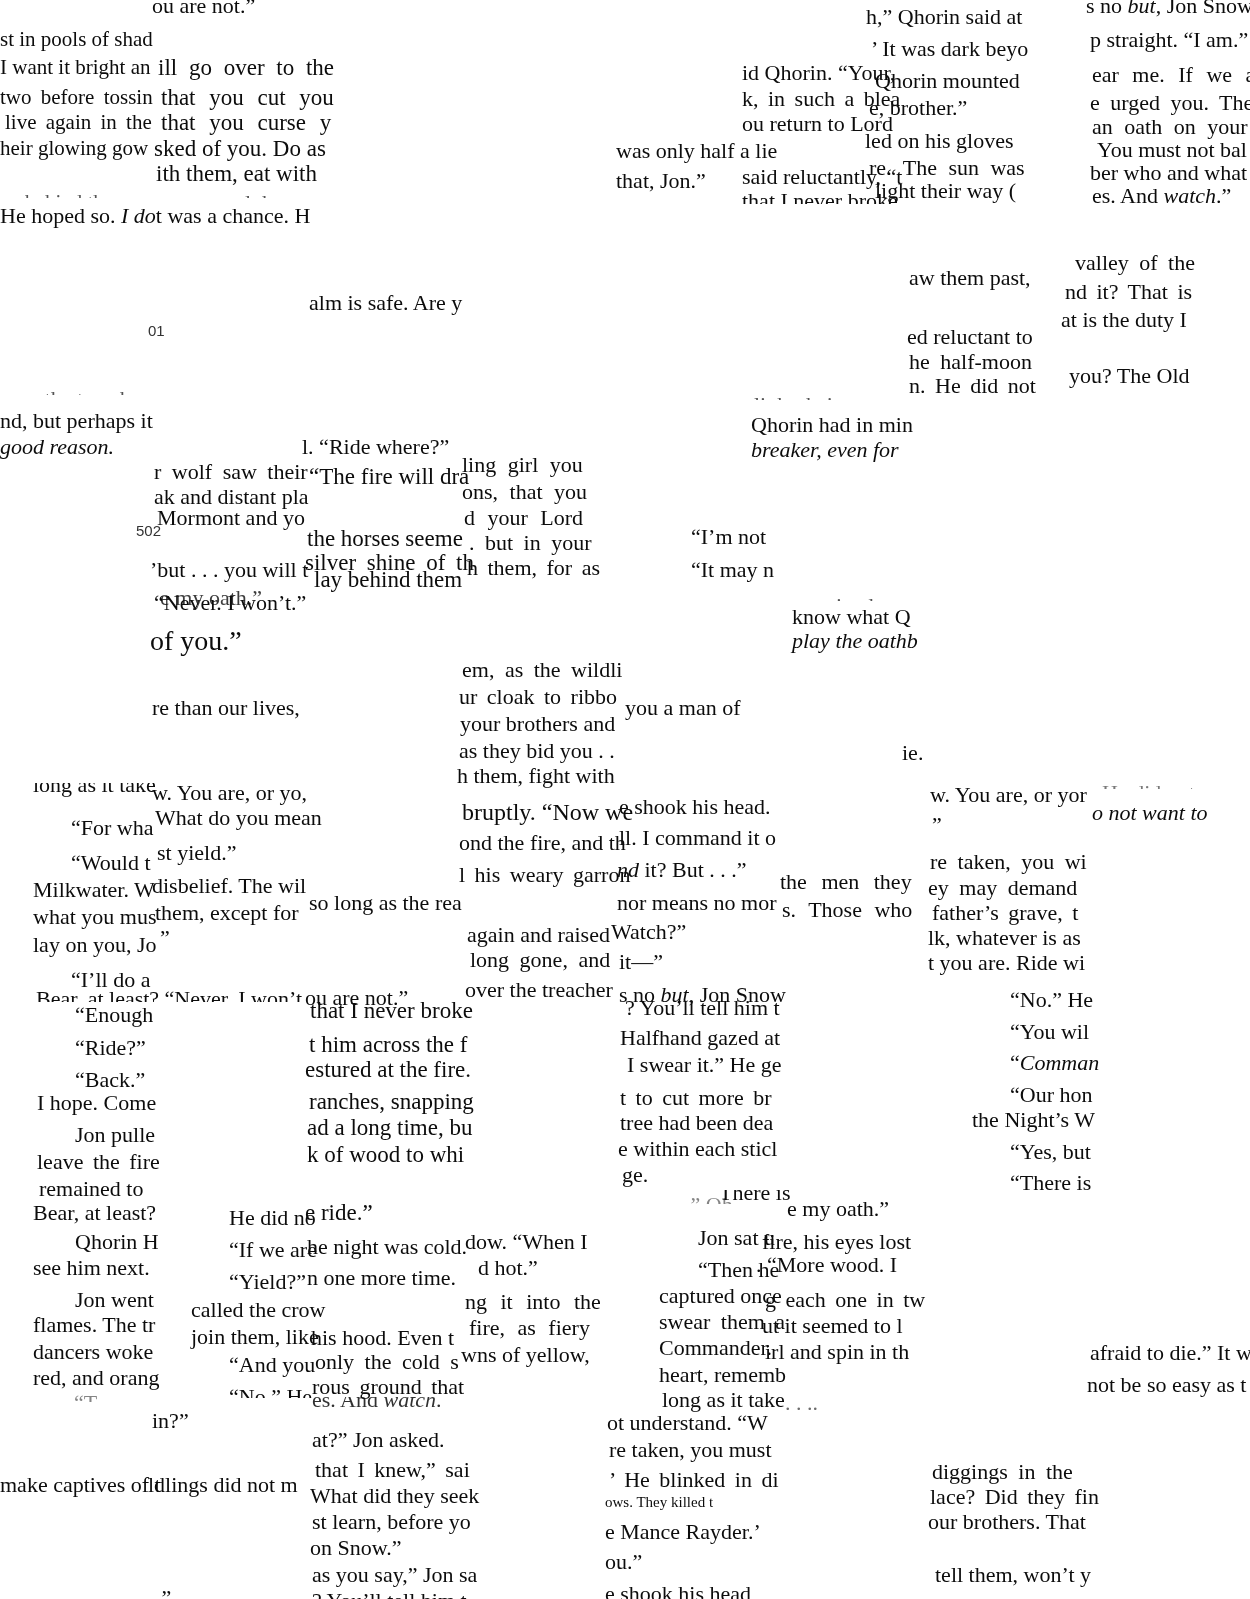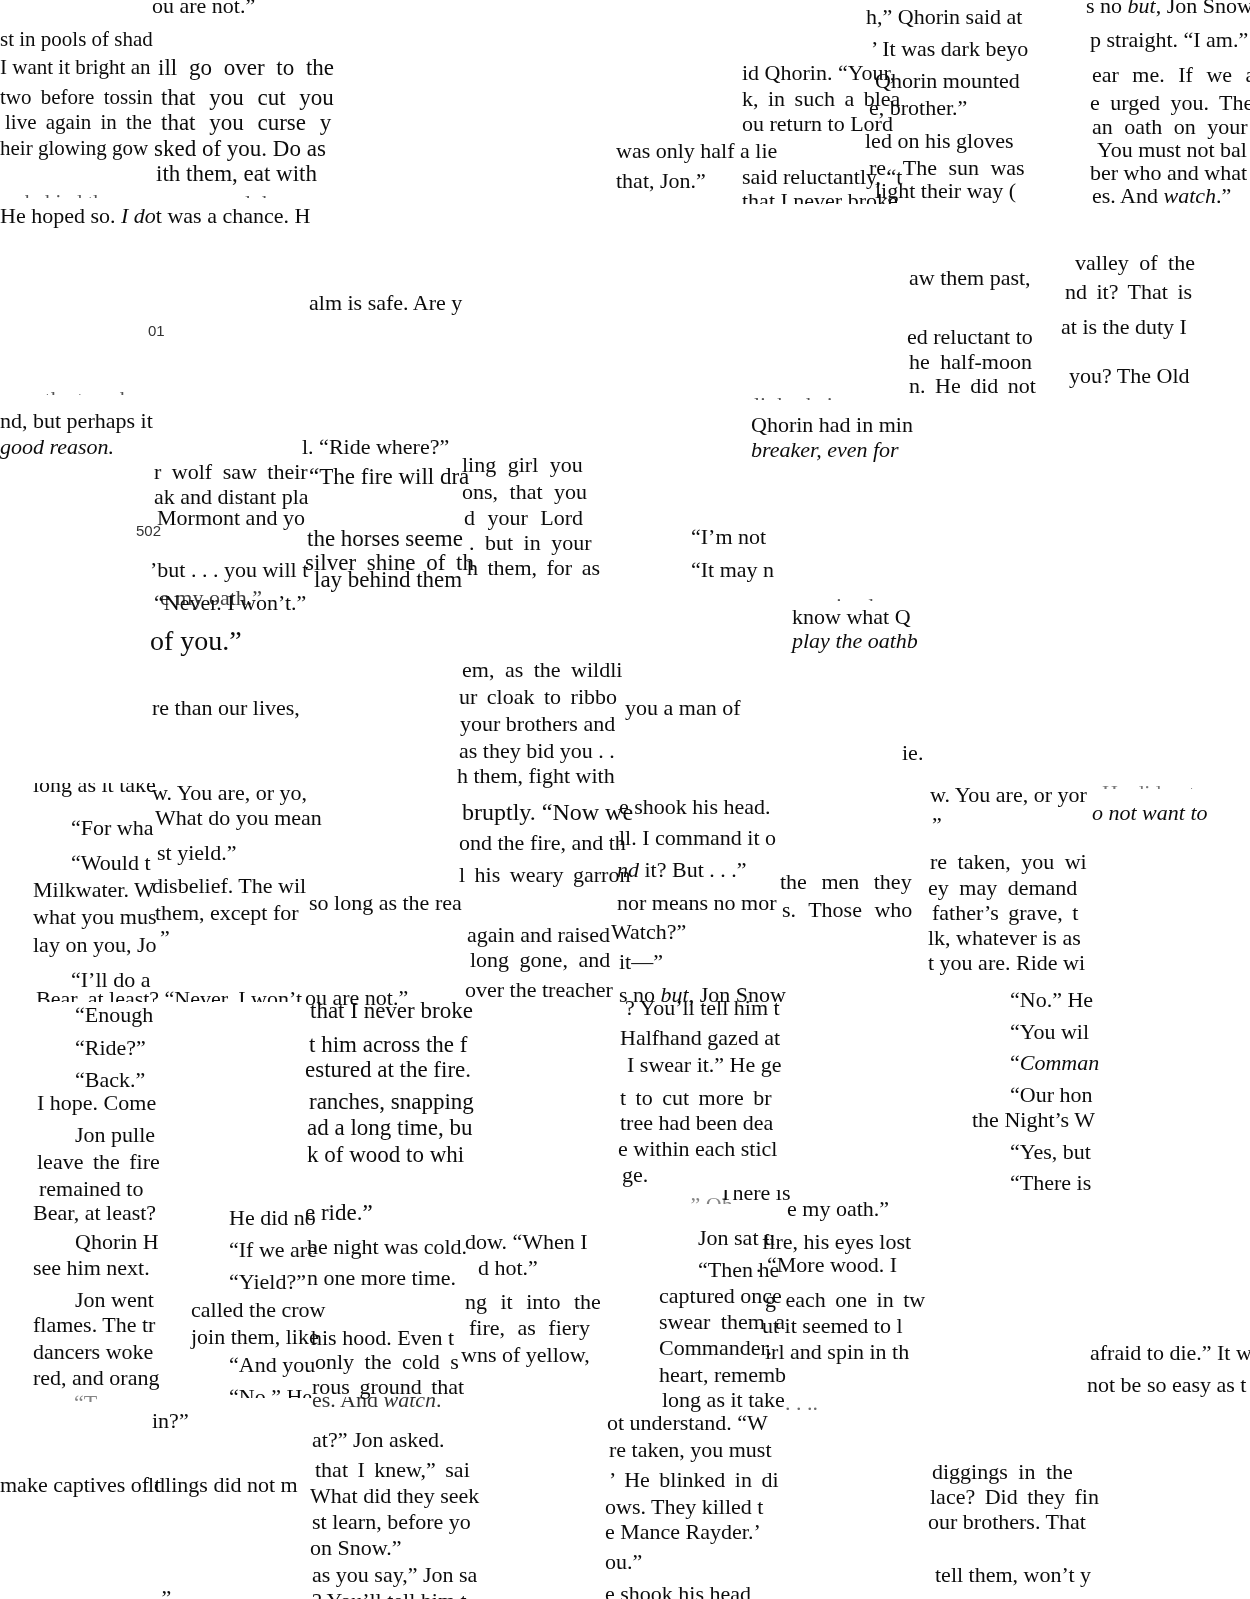--- a/index.html
+++ b/index.html
@@ -64,21 +64,21 @@
       <div class="frag" style="font-size: 22px;">ous ground that</div>
     </div>
     <div class="clipbox" style="left: 742px; top: 188px; height: 16px; width: 600px;">
       <div class="frag" style="font-size: 22px;">that I never broke</div>
     </div>
     <div class="frag" style="font-size: 22px; left: 0px; top: 203px;">He hoped so. <i>I do</i>t was a chance. H</div>
     <div class="frag" style="font-size: 22px; word-spacing: 5px; left: 1075px; top: 250px;">valley of the</div>
     <div class="frag" style="font-size: 22px; left: 909px; top: 265px;">aw them past,</div>
     <div class="frag" style="font-size: 22px; word-spacing: 4px; left: 1065px; top: 279px;">nd it? That is</div>
     <div class="frag" style="font-size: 22px; left: 309px; top: 290px;">alm is safe. Are y</div>
-    <div class="frag" style="font-size: 22px; left: 1061px; top: 307px; margin-top: 7px;">at is the duty I</div>
+    <div class="frag" style="font-size: 22px; left: 1061px; top: 307px;">at is the duty I</div>
     <div class="frag sans" style="font-size: 15px; left: 148px; top: 322px;">01</div>
     <div class="frag" style="font-size: 22px; left: 907px; top: 324px;">ed reluctant to</div>
     <div class="frag" style="font-size: 22px; word-spacing: 5px; left: 909px; top: 349px;">he half-moon</div>
     <div class="frag" style="font-size: 22px; left: 1069px; top: 363px;">you? The Old</div>
     <div class="frag" style="font-size: 22px; word-spacing: 4px; left: 909px; top: 373px;">n. He did not</div>
     <div class="clipbox" style="left: 0px; top: 386px; height: 9px; width: 600px; opacity: 0.7;">
       <div class="frag" style="font-size: 22px;">over the treacher</div>
     </div>
     <div class="clipbox" style="left: 754px; top: 392px; height: 8px; width: 600px; opacity: 0.7;">
       <div class="frag" style="font-size: 22px;">light their way g</div>
@@ -252,21 +252,21 @@
     <div class="frag" style="font-size: 22px; left: 607px; top: 1410px;">ot understand. “W</div>
     <div class="frag" style="font-size: 22px; left: 312px; top: 1427px;">at?” Jon asked.</div>
     <div class="frag" style="font-size: 22px; left: 609px; top: 1437px;">re taken, you must</div>
     <div class="frag" style="font-size: 22px; word-spacing: 4px; left: 315px; top: 1457px;">that I knew,” sai</div>
     <div class="frag" style="font-size: 22px; word-spacing: 5px; left: 932px; top: 1459px;">diggings in the</div>
     <div class="frag" style="font-size: 22px; word-spacing: 4px; left: 609px; top: 1467px;">’ He blinked in di</div>
     <div class="frag" style="font-size: 22px; left: 0px; top: 1472px;">make captives of t</div>
     <div class="frag" style="font-size: 22px; left: 148px; top: 1472px;">ldlings did not m</div>
     <div class="frag" style="font-size: 22px; left: 310px; top: 1483px;">What did they seek</div>
     <div class="frag" style="font-size: 22px; word-spacing: 4px; left: 930px; top: 1484px;">lace? Did they fin</div>
-    <div class="frag" style="font-size: 22px; left: 605px; top: 1494px;">ows. They killed t</div>
+    <div class="frag" style="font-size: 15px; left: 605px; top: 1494px;">ows. They killed t</div>
     <div class="frag" style="font-size: 22px; left: 312px; top: 1509px;">st learn, before yo</div>
     <div class="frag" style="font-size: 22px; left: 928px; top: 1509px;">our brothers. That</div>
     <div class="frag" style="font-size: 22px; left: 605px; top: 1519px;">e Mance Rayder.’</div>
     <div class="frag" style="font-size: 22px; left: 310px; top: 1535px;">on Snow.”</div>
     <div class="frag" style="font-size: 22px; left: 605px; top: 1549px;">ou.”</div>
     <div class="frag" style="font-size: 22px; left: 312px; top: 1562px;">as you say,” Jon sa</div>
     <div class="frag" style="font-size: 22px; left: 935px; top: 1562px;">tell them, won’t y</div>
     <div class="frag" style="font-size: 22px; left: 605px; top: 1581px;">e shook his head</div>
     <div class="frag" style="font-size: 22px; left: 156px; top: 1585px;">.”</div>
     <div class="frag" style="font-size: 22px; left: 312px; top: 1588px;">? You’ll tell him t</div>

